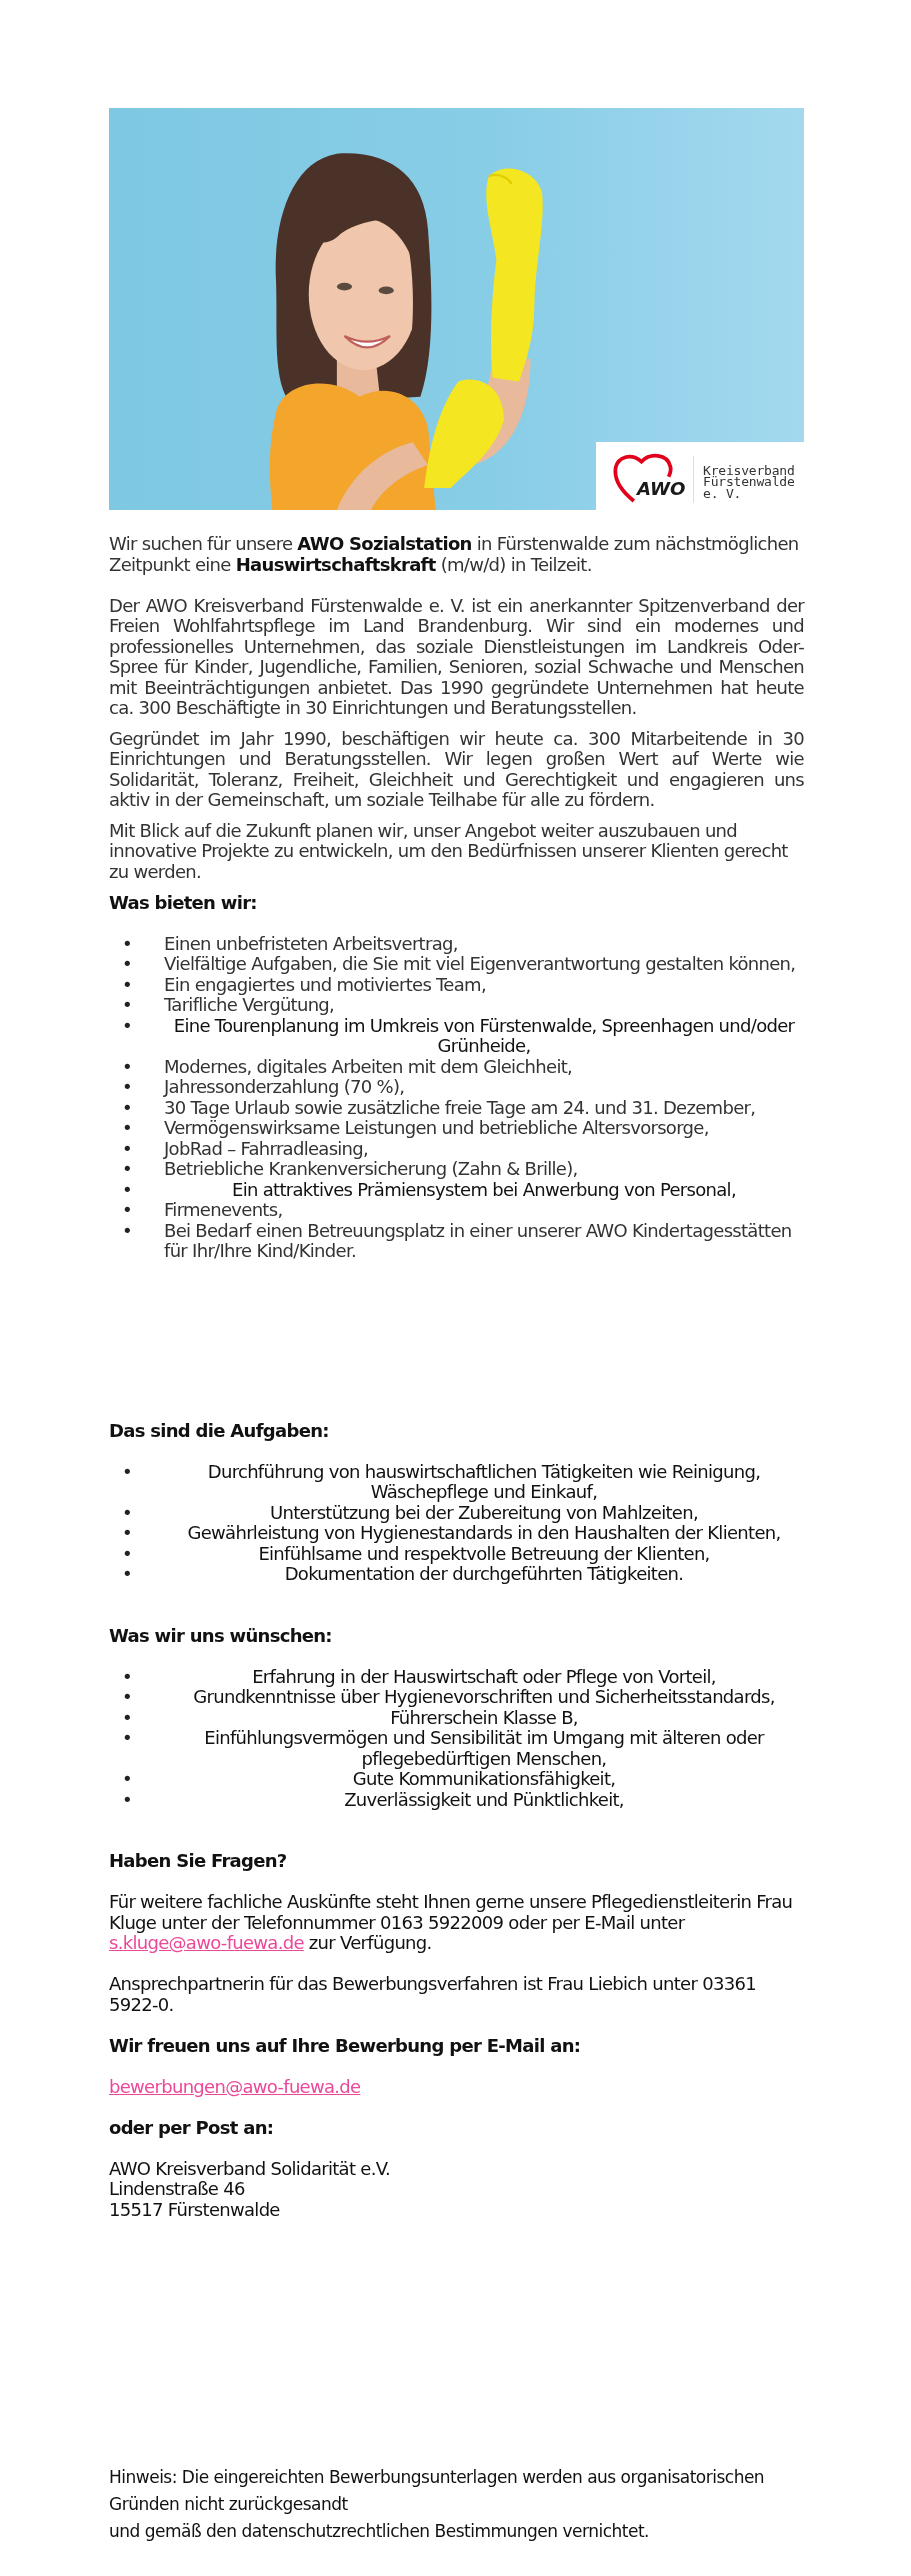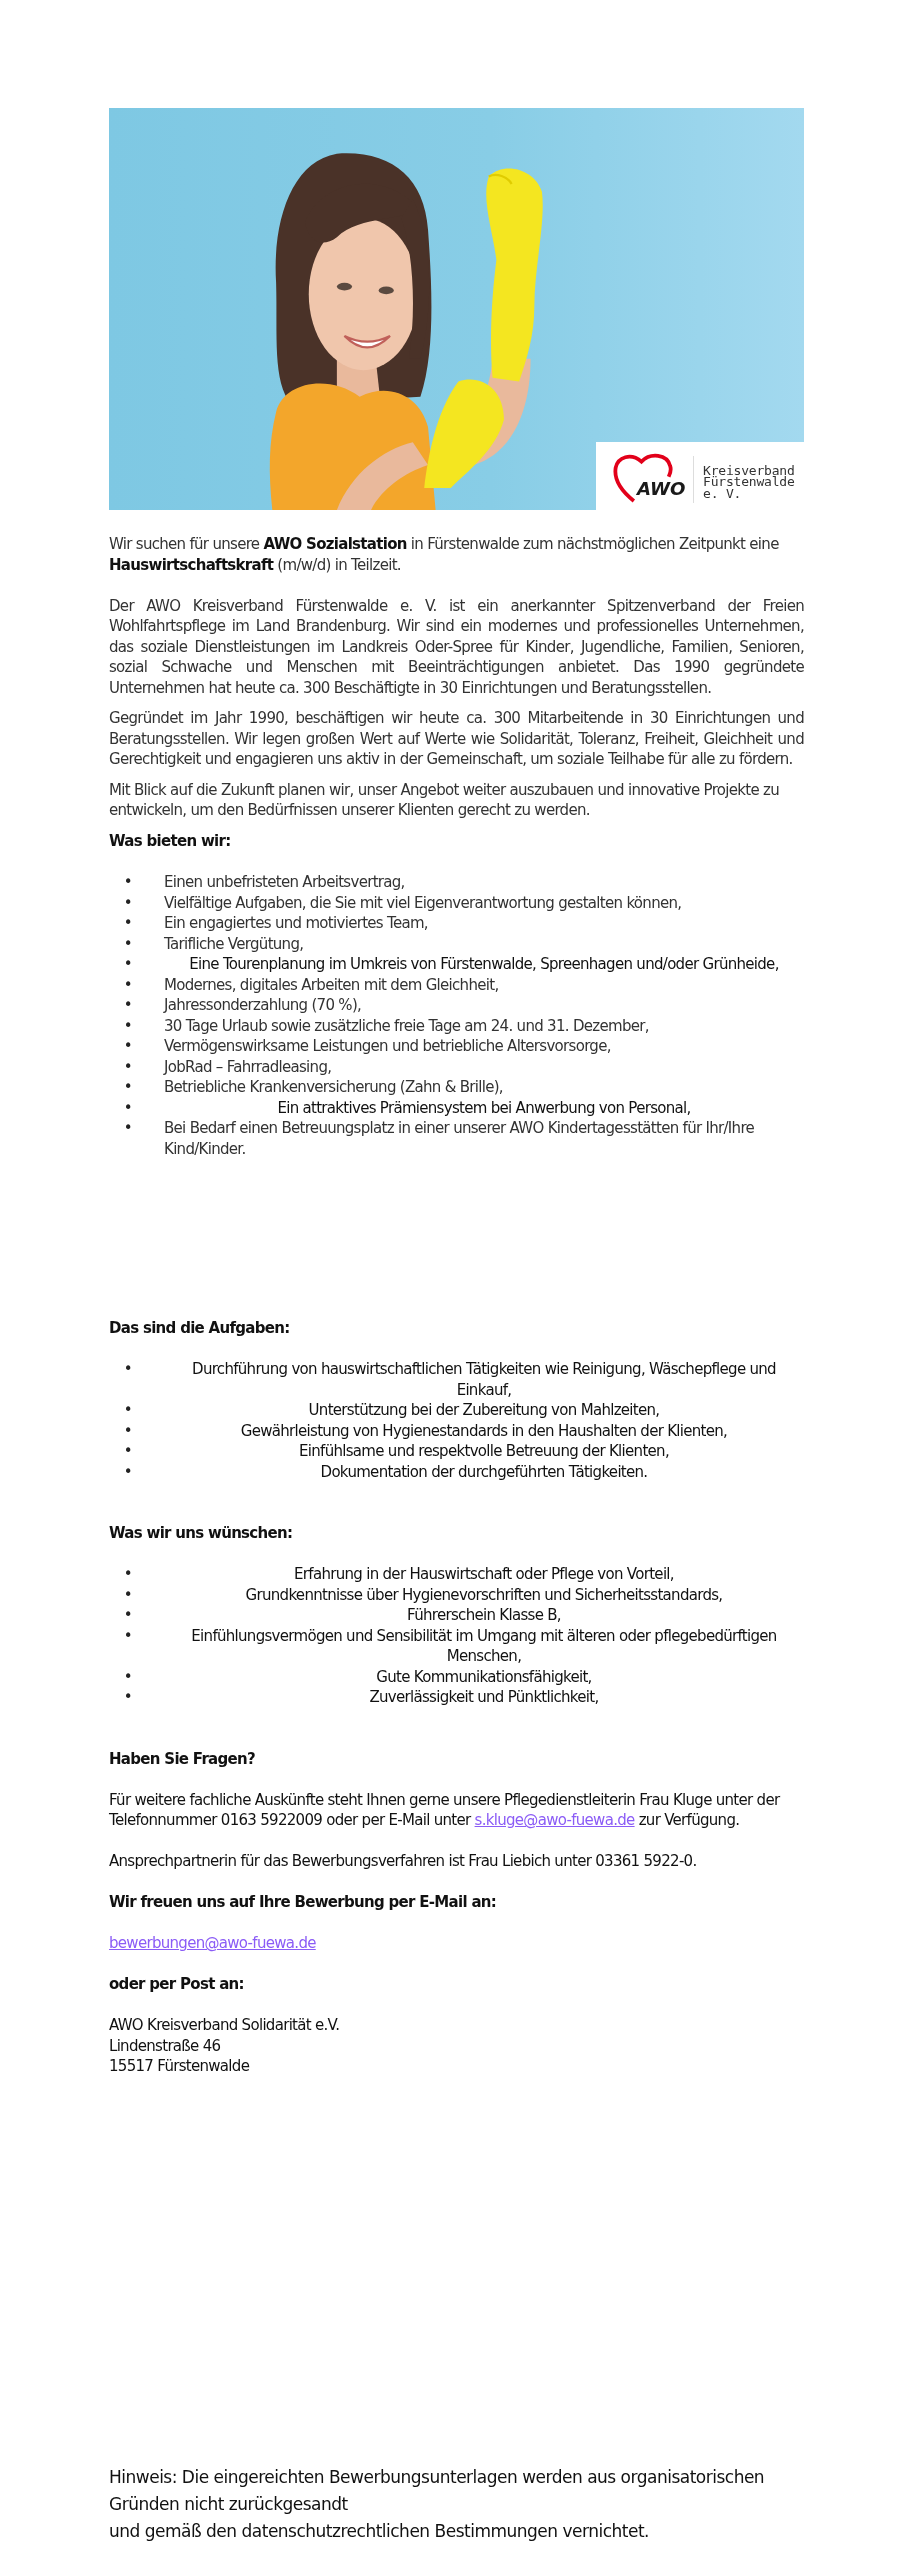--- a/index.html
+++ b/index.html
@@ -7,30 +7,30 @@
          font-family: "DejaVu Sans", sans-serif; color: #333333; }
   .page { position: absolute; left: 109px; top: 108px; width: 695px; }
   .hero { position: relative; width: 695px; height: 402px; overflow: hidden;
           background: linear-gradient(90deg, #7ec8e3 0%, #88cde6 55%, #a3d9ef 100%); }
   .hero svg.photo { position: absolute; left: 0; top: 0; }
   .logo-box { position: absolute; right: 0; bottom: 0; width: 208px; height: 68px; background: #ffffff; }
   .logo-heart { position: absolute; left: 15px; top: 9px; }
   .logo-sep { position: absolute; left: 97px; top: 13.7px; width: 0.8px; height: 47px; background: #dddddd; }
   .logo-text { position: absolute; left: 107px; top: 23px; font-family: "DejaVu Sans Mono", monospace;
                font-size: 13px; line-height: 11.4px; color: #333; letter-spacing: -0.2px; }
-  .content { margin-top: 24px; font-size: 15px; line-height: 20.5px; letter-spacing: -0.7px; }
+  .content { margin-top: 24px; font-size: 18px; line-height: 20.5px; letter-spacing: -0.7px; }
   p { margin: 0 0 20.5px 0; }
   .justify { text-align: justify; }
   .tight { margin-bottom: 10px; }
   .heading { font-weight: bold; color: #111; margin: 0; }
   ul { margin: 20.5px 0 0 0; padding-left: 55px; list-style: none; }
   li { position: relative; }
   li::before { content: "\2022"; position: absolute; left: -55px; width: 23px; text-align: right; color: #222; }
   .li-dark { color: #111; text-align: center; }
-  a { color: #8b5cf6; text-decoration: underline; }
+  a { color: #ec4899; text-decoration: underline; }
   .black { color: #111; }
   .spacer-ul { height: 159px; }
   .footer { position: absolute; left: 109px; top: 2464px; width: 695px; font-size: 17px;
             line-height: 27px; color: #111; letter-spacing: -0.5px; }
 </style>
 </head>
 <body>
 
 <div class="page">
 
@@ -91,20 +91,21 @@
       <li>Ein engagiertes und motiviertes Team,</li>
       <li>Tarifliche Vergütung,</li>
       <li class="li-dark">Eine Tourenplanung im Umkreis von Fürstenwalde, Spreenhagen und/oder Grünheide,</li>
       <li>Modernes, digitales Arbeiten mit dem Gleichheit,</li>
       <li>Jahressonderzahlung (70 %),</li>
       <li>30 Tage Urlaub sowie zusätzliche freie Tage am 24. und 31. Dezember,</li>
       <li>Vermögenswirksame Leistungen und betriebliche Altersvorsorge,</li>
       <li>JobRad – Fahrradleasing,</li>
       <li>Betriebliche Krankenversicherung (Zahn &amp; Brille),</li>
       <li class="li-dark">Ein attraktives Prämiensystem bei Anwerbung von Personal,</li>
+      <li>Firmenevents,</li>
       <li>Bei Bedarf einen Betreuungsplatz in einer unserer AWO Kindertagesstätten für Ihr/Ihre Kind/Kinder.</li>
     </ul>
 
     <div class="spacer-ul"></div>
 
     <p class="heading">Das sind die Aufgaben:</p>
     <ul class="li-dark">
       <li>Durchführung von hauswirtschaftlichen Tätigkeiten wie Reinigung, Wäschepflege und Einkauf,</li>
       <li>Unterstützung bei der Zubereitung von Mahlzeiten,</li>
       <li>Gewährleistung von Hygienestandards in den Haushalten der Klienten,</li>

